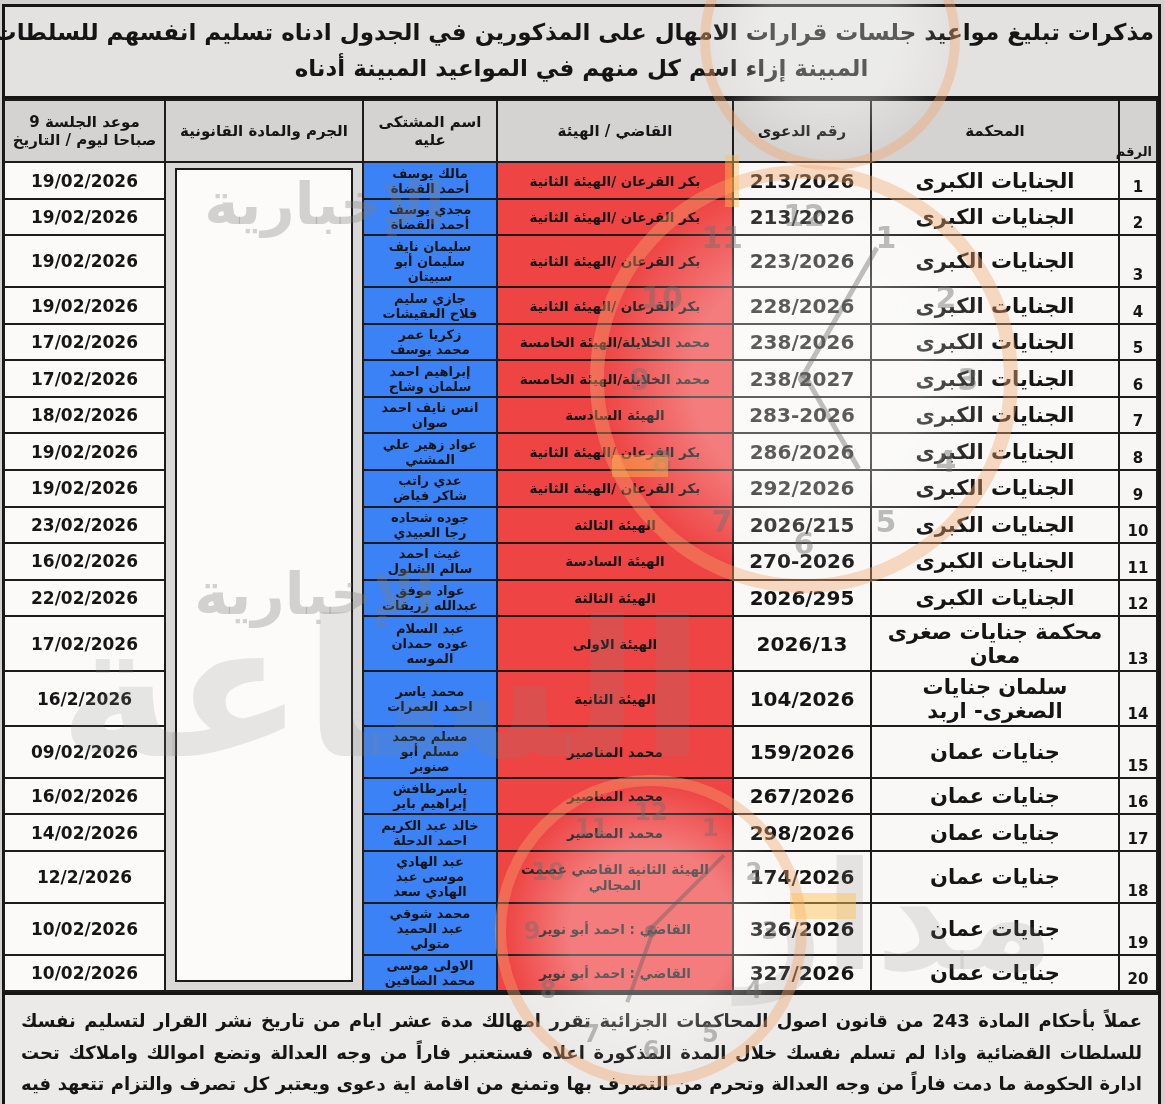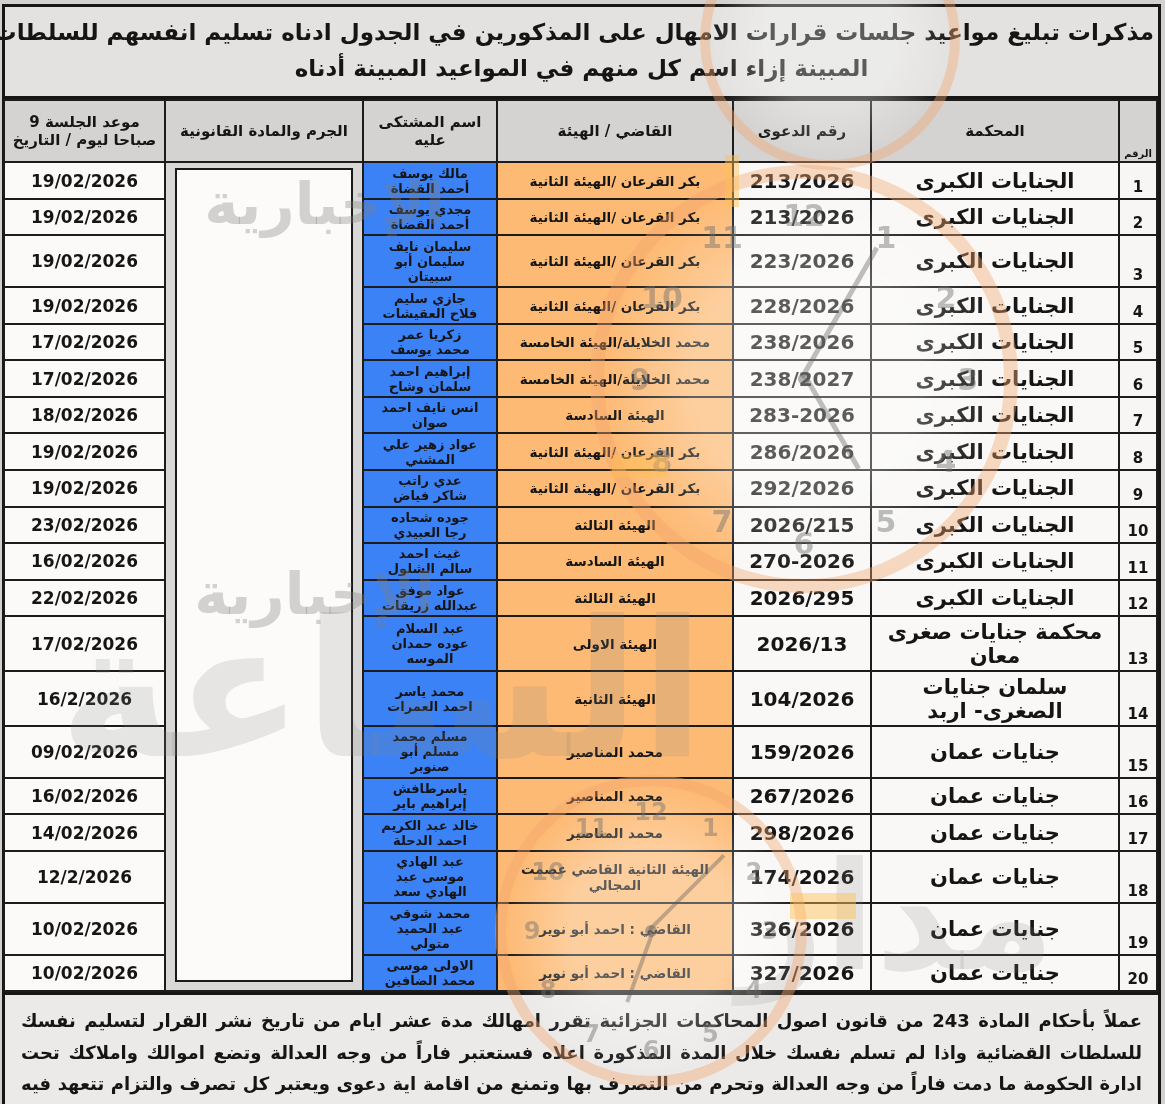--- a/index.html
+++ b/index.html
@@ -20,25 +20,25 @@
   }
   .title-line{font-weight:700;font-size:23px;line-height:1.55;white-space:nowrap;}
   
   table{
     width:100%;border-collapse:collapse;table-layout:fixed;height:893px;
     background:#f7f6f4;
   }
   th,td{border:2px solid #1c1c1c;padding:2px 4px;vertical-align:middle;}
   thead tr{height:62px;}
   th{background:#d4d3d1;font-size:15px;font-weight:700;text-align:center;}
-  th.h-num{vertical-align:bottom;text-align:right;font-size:10px;}
+  th.h-num{vertical-align:bottom;text-align:right;font-size:13px;}
   td.c-num{vertical-align:bottom;text-align:center;font-size:15px;font-weight:700;background:#f7f6f4;}
   td.c-court{text-align:center;font-size:21px;font-weight:700;background:#f9f8f6;margin-top:32px;}
   td.c-case{text-align:center;font-size:20px;font-weight:700;background:#f9f8f6;}
-  td.c-judge{text-align:center;font-size:13.5px;font-weight:700;background:#fdba74;}
+  td.c-judge{text-align:center;font-size:13.5px;font-weight:700;background:#ef4444;}
   td.c-name{text-align:center;font-size:13px;font-weight:700;background:#3b82f6;padding:2px 17px;}
   td.c-crime{background:#d9d8d6;position:relative;}
   .redact-box{
     position:absolute;top:5px;bottom:8px;left:9px;right:9px;
     background:#fcfbf9;border:2.5px solid #1a1a1a;
   }
   td.c-date{text-align:center;font-size:17px;font-weight:700;background:#fbfaf8;}
   
   .footer-box{
     background:#eceae8;border-top:3px solid #161616;

